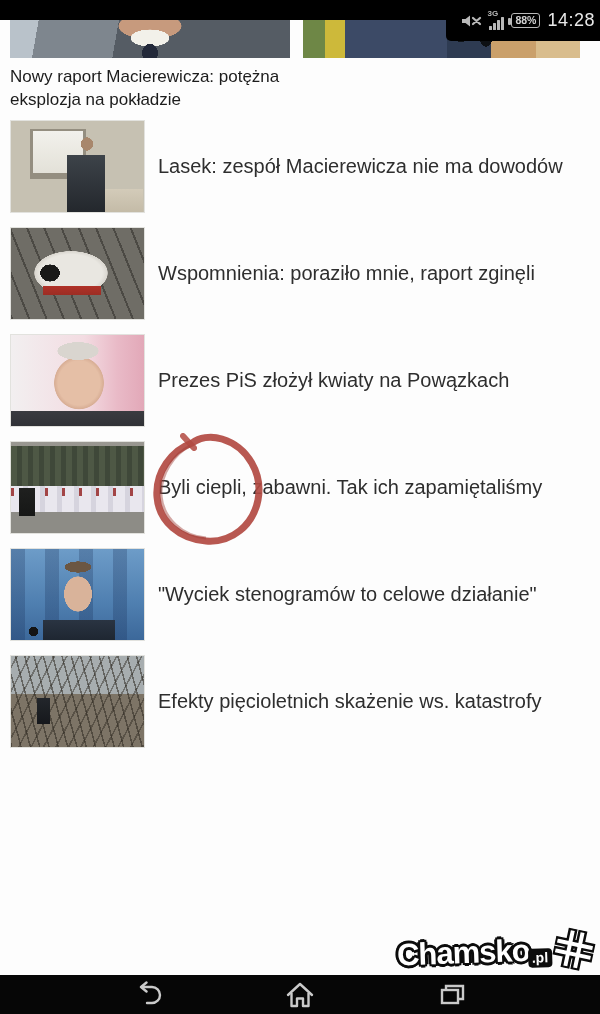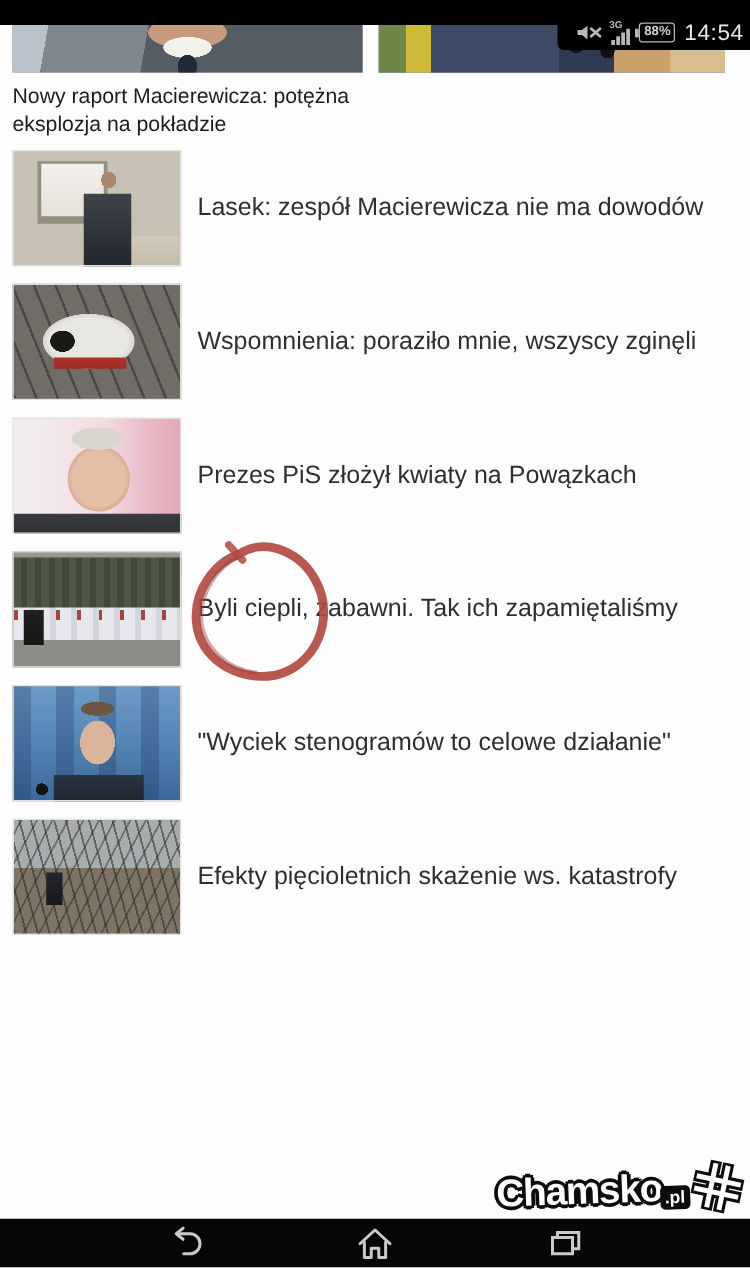--- a/index.html
+++ b/index.html
@@ -7,21 +7,21 @@
   body {
     font-family:"Liberation Sans", sans-serif;
     background:#fdfdfd;
     position:relative;
     overflow:hidden;
   }
 
   
   .statusbar { position:absolute; top:0; left:0; width:600px; height:20px; background:#000; z-index:30; }
   .status-cluster {
-    position:absolute; top:12px; right:0; height:28px; background:#000;
+    position:absolute; top:0; right:0; height:41px; background:#000;
     display:flex; align-items:center; gap:7px; padding:0 5px 0 14px;
     border-bottom-left-radius:5px;
   }
   .sig-wrap { display:flex; align-items:flex-end; gap:1px; position:relative; padding-top:6px; }
   .sig-label { position:absolute; top:-2px; left:-2px; font-size:8px; color:#b9b9b9; font-weight:bold; letter-spacing:0; }
   .sig-bar { width:3px; background:#b9b9b9; border-radius:0.5px; }
   .battery {
     border:1.5px solid #b9b9b9; border-radius:3px; color:#d2d2d2;
     font-size:10.5px; font-weight:bold; padding:1px 3px; position:relative; line-height:1.1;
   }
@@ -190,42 +190,42 @@
     <span class="sig-wrap">
       <span class="sig-label">3G</span>
       <span class="sig-bar" style="height:4px"></span>
       <span class="sig-bar" style="height:7px"></span>
       <span class="sig-bar" style="height:10px"></span>
       <span class="sig-bar" style="height:13px"></span>
     </span>
     <span class="battery">
       <span>88%</span>
     </span>
-    <span class="clock">14:54</span>
+    <span class="clock">14:28</span>
   </div>
 </div>
 
 <div class="top-grid">
   <div class="caption-col">
     <div class="top-img topimg-left"></div>
     <div class="top-caption">Nowy raport Macierewicza: potężna eksplozja na pokładzie</div>
   </div>
   <div class="caption-col">
     <div class="top-img topimg-right"></div>
   </div>
 </div>
 
 <div class="articles">
   <div class="article">
     <div class="thumb t0"></div>
     <div class="headline">Lasek: zespół Macierewicza nie ma dowodów</div>
   </div>
   <div class="article">
     <div class="thumb t1"></div>
-    <div class="headline">Wspomnienia: poraziło mnie, wszyscy zginęli</div>
+    <div class="headline">Wspomnienia: poraziło mnie, raport zginęli</div>
   </div>
   <div class="article">
     <div class="thumb t2"></div>
     <div class="headline">Prezes PiS złożył kwiaty na Powązkach</div>
   </div>
   <div class="article">
     <div class="thumb t3"></div>
     <div class="headline">Byli ciepli, zabawni. Tak ich zapamiętaliśmy</div>
   </div>
   <div class="article">

